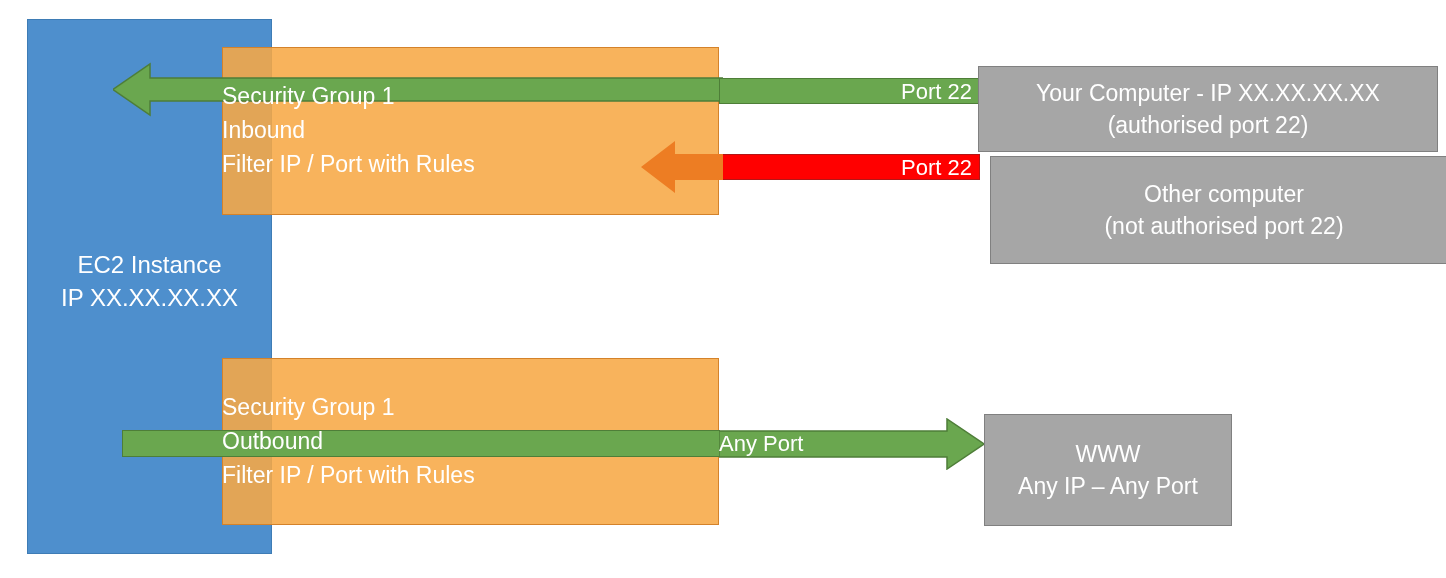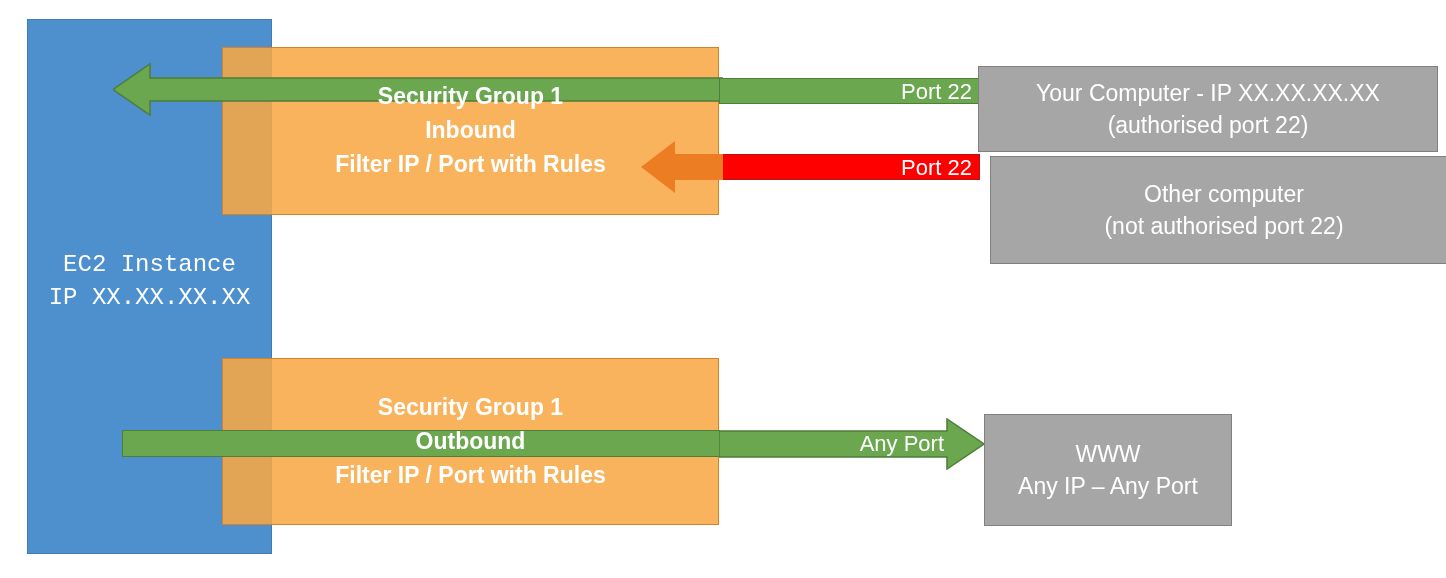--- a/index.html
+++ b/index.html
@@ -34,21 +34,20 @@
   .ec2-label {
     left: 27px;
     top: 248px;
     width: 245px;
     text-align: center;
     color: #ffffff;
     font-size: 24px;
     line-height: 33px;
     z-index: 6;
     white-space: nowrap;
-    font-family: Liberation Mono, monospace;
   }
 
   
   .sg-box {
     background: rgba(247,169,69,0.88);
     border: 1px solid #d4822a;
     box-sizing: border-box;
     z-index: 4;
   }
   .sg-inbound {
@@ -58,27 +57,26 @@
     height: 168px;
   }
   .sg-outbound {
     left: 222px;
     top: 358px;
     width: 497px;
     height: 167px;
   }
   .sg-text {
     width: 497px;
-    text-align: center;
+    text-align: left;
     color: #ffffff;
     font-size: 23px;
     line-height: 34px;
     z-index: 7;
     white-space: nowrap;
-    font-weight: bold;
   }
   .sg-text-inbound { left: 222px; top: 79px; }
   .sg-text-outbound { left: 222px; top: 390px; }
 
   
   .bar { z-index: 5; box-sizing: border-box; }
 
   
   .green-arrow-left {
     left: 113px;
@@ -159,21 +157,21 @@
     top: 418px;
     width: 265px;
     height: 52px;
     z-index: 5;
   }
   .label-anyport {
     left: 719px;
     top: 431px;
     width: 225px;
     height: 24px;
-    text-align: right;
+    text-align: left;
     color: #ffffff;
     font-size: 22px;
     line-height: 25px;
     z-index: 9;
     white-space: nowrap;
   }
 
   
   .gray-box {
     background: #a6a6a6;

